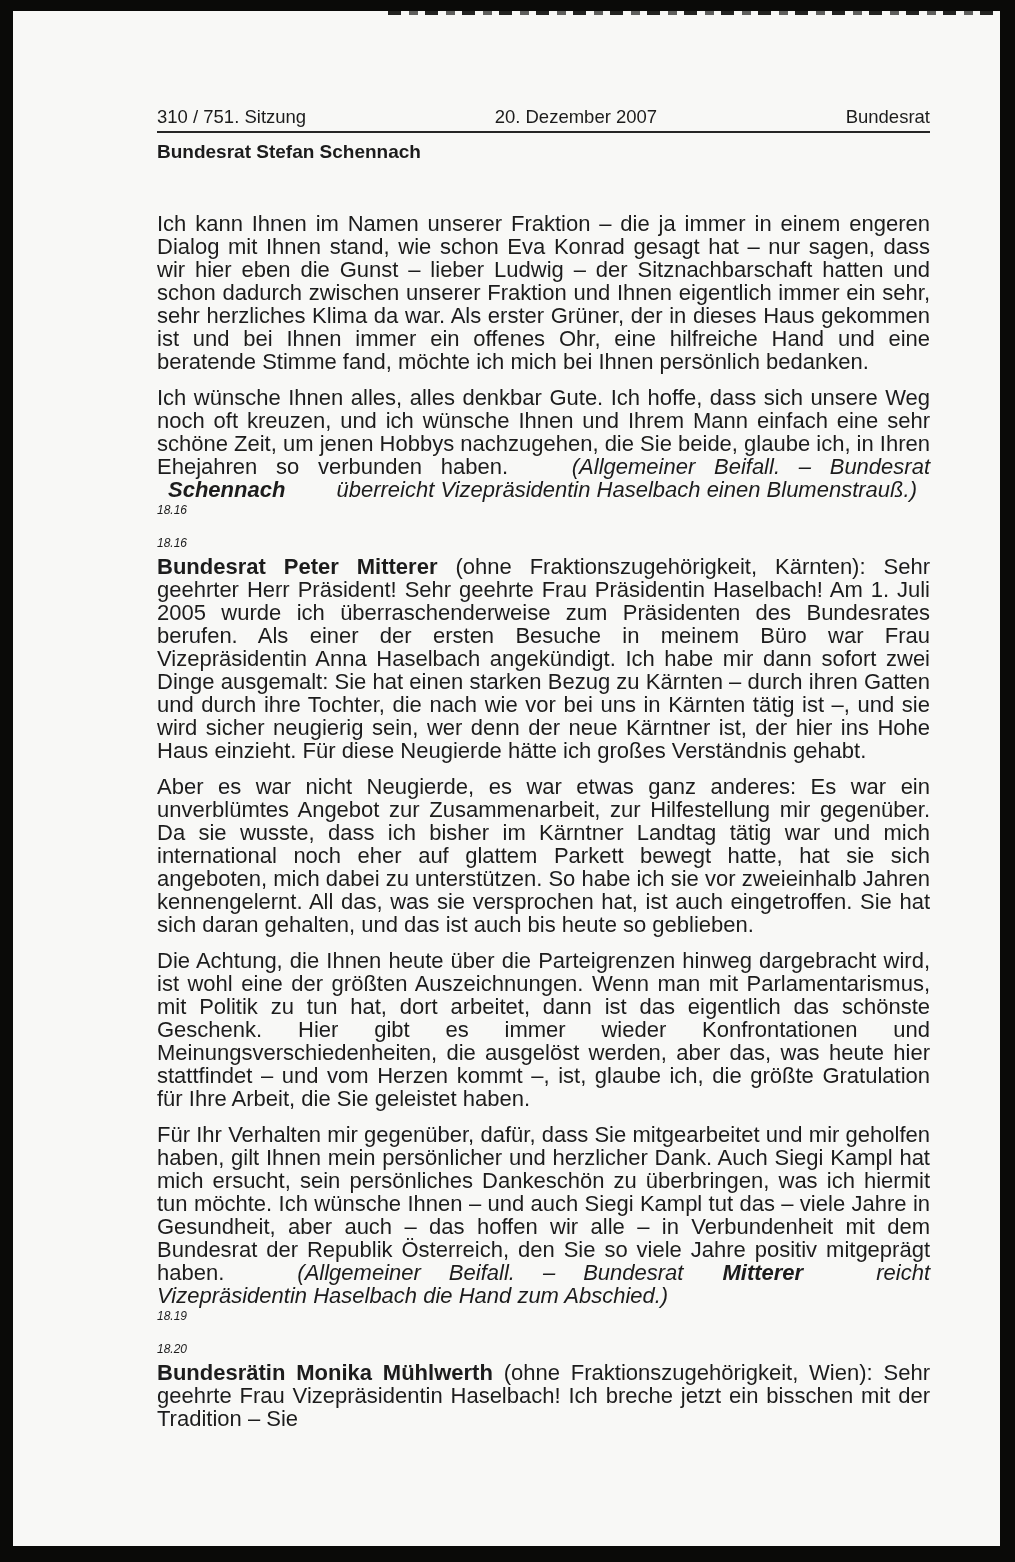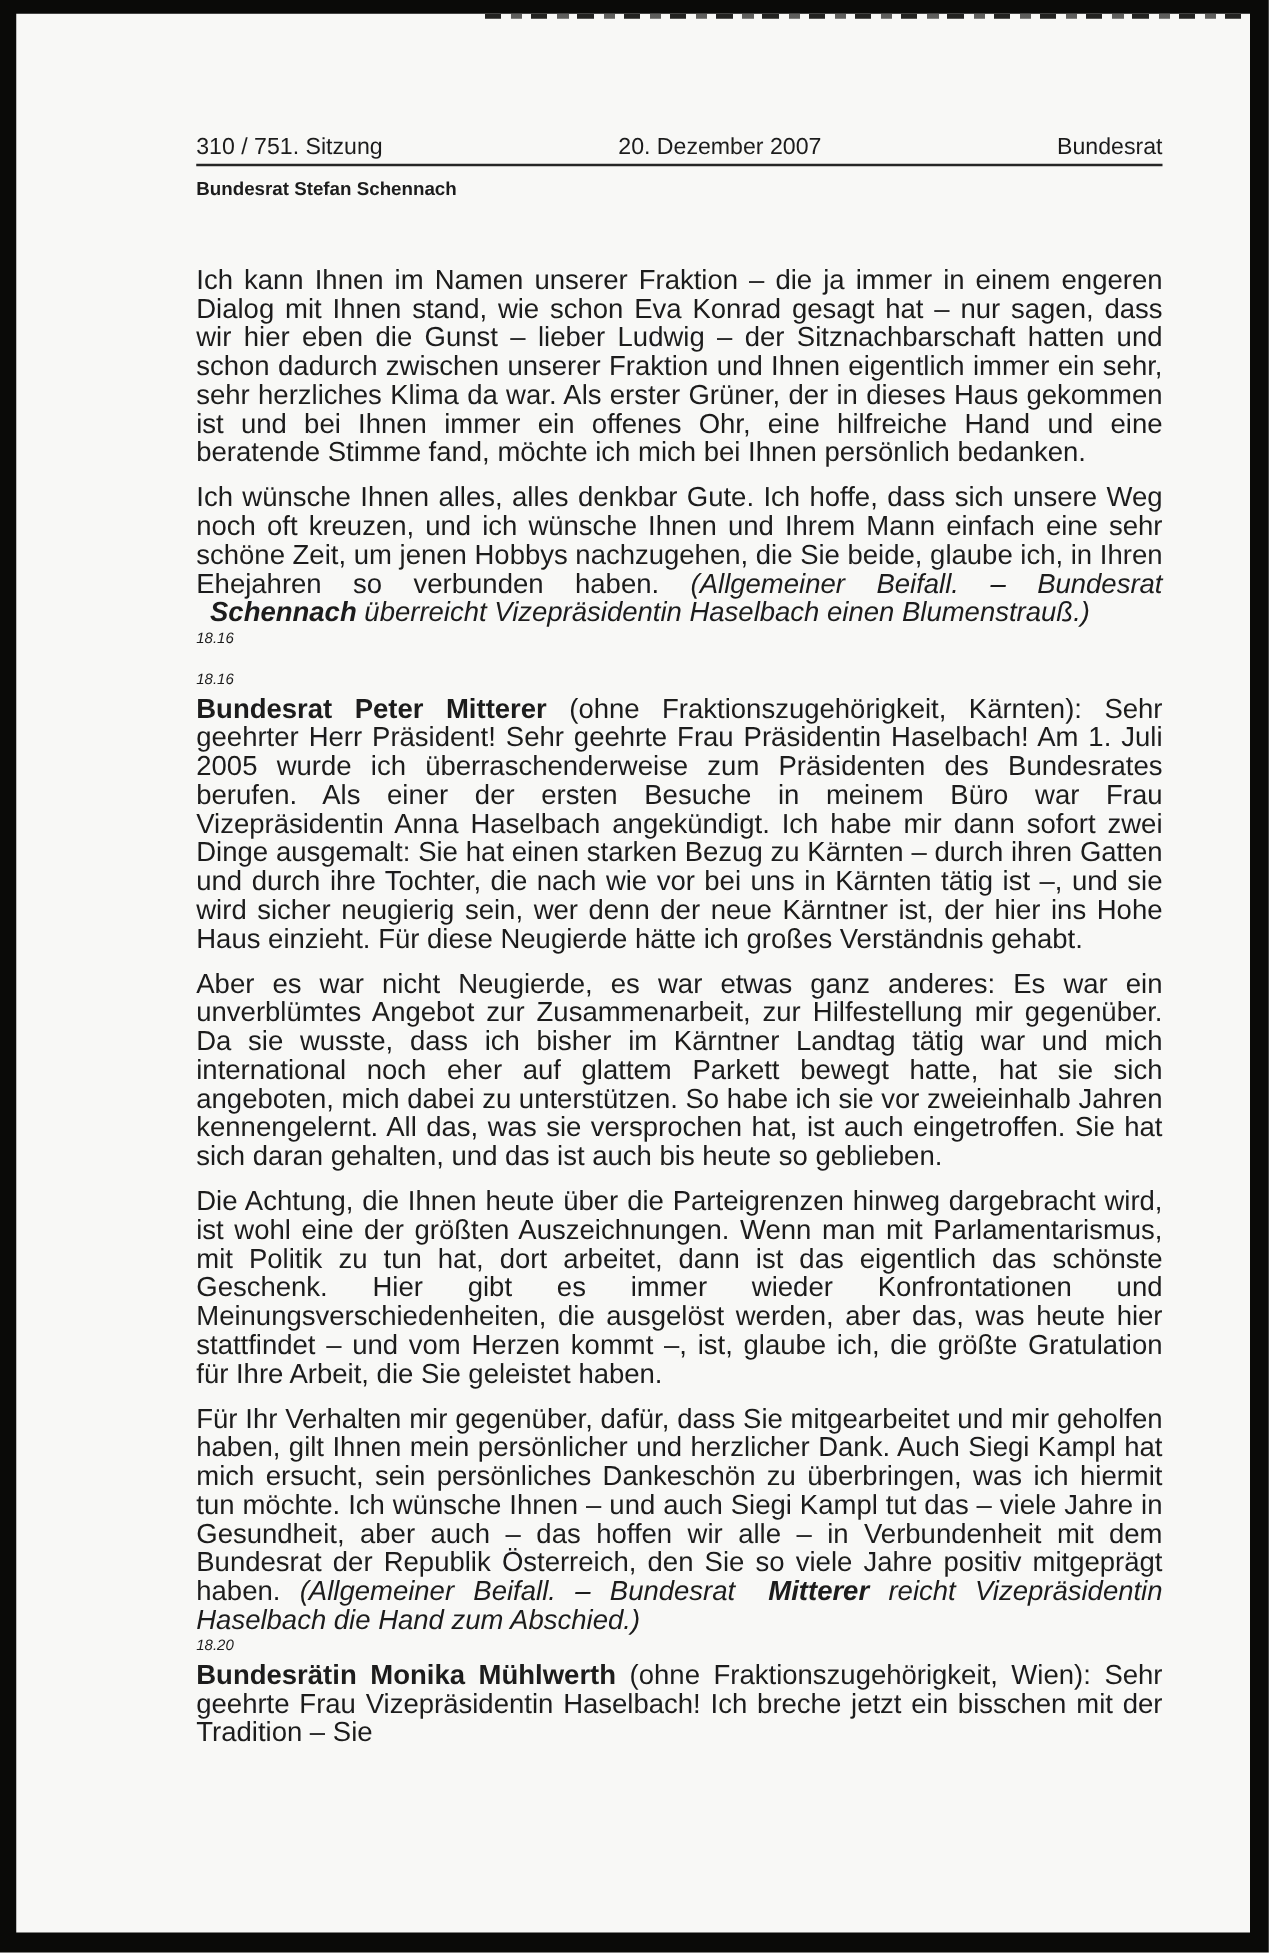--- a/index.html
+++ b/index.html
@@ -55,41 +55,41 @@
     line-height: 21px;
   }
   .header-row .center { text-align: center; }
   .header-rule {
     margin-top: 4px;
     border-bottom: 2px solid #262626;
   }
   .speaker-heading {
     margin-top: 8px;
     font-weight: 700;
-    font-size: 15px;
+    font-size: 19px;
     line-height: 21px;
   }
   .body-text { margin-top: 50px; }
   .p {
     font-size: 22px;
     line-height: 23px;
     text-align: justify;
     margin: 0 0 13px 0;
   }
   .p.tight { margin-bottom: 0; }
   .stamp {
     font-size: 12px;
     line-height: 19px;
     font-style: italic;
     margin: 0 0 14px 0;
   }
   .stamp.pre { margin: 0 0 2px 0; }
   .run-normal { font-style: normal; font-weight: 400; }
   .run-bold { font-weight: 700; }
-  .run-italic { font-style: italic; }
+  .run-italic { font-style: italic; margin-left: 45px; }
   .run-bold-italic { font-style: italic; font-weight: 700; margin-left: 11px; }
 </style>
 </head>
 <body>
 
 <div class="page">
   <div class="content">
 
     <div class="header-row">
       <span>310 / 751. Sitzung</span>
@@ -102,18 +102,19 @@
 
     <div class="body-text">
         <p class="p"><span class="run-normal">Ich kann Ihnen im Namen unserer Fraktion – die ja immer in einem engeren Dialog mit Ihnen stand, wie schon Eva Konrad gesagt hat – nur sagen, dass wir hier eben die Gunst – lieber Ludwig – der Sitznachbarschaft hatten und schon dadurch zwischen unserer Fraktion und Ihnen eigentlich immer ein sehr, sehr herzliches Klima da war. Als erster Grüner, der in dieses Haus gekommen ist und bei Ihnen immer ein offenes Ohr, eine hilfreiche Hand und eine beratende Stimme fand, möchte ich mich bei Ihnen persönlich bedanken.</span></p>
         <p class="p tight"><span class="run-normal">Ich wünsche Ihnen alles, alles denkbar Gute. Ich hoffe, dass sich unsere Weg noch oft kreuzen, und ich wünsche Ihnen und Ihrem Mann einfach eine sehr schöne Zeit, um jenen Hobbys nachzugehen, die Sie beide, glaube ich, in Ihren Ehejahren so verbunden haben. </span><span class="run-italic">(Allgemeiner Beifall. – Bundesrat </span><span class="run-bold-italic">Schennach</span><span class="run-italic"> überreicht Vizepräsidentin Haselbach einen Blumenstrauß.)</span></p>
         <p class="stamp">18.16</p>
         <p class="stamp pre">18.16</p>
         <p class="p"><span class="run-bold">Bundesrat Peter Mitterer</span><span class="run-normal"> (ohne Fraktionszugehörigkeit, Kärnten): Sehr geehrter Herr Präsident! Sehr geehrte Frau Präsidentin Haselbach! Am 1. Juli 2005 wurde ich überraschenderweise zum Präsidenten des Bundesrates berufen. Als einer der ersten Besuche in meinem Büro war Frau Vizepräsidentin Anna Haselbach angekündigt. Ich habe mir dann sofort zwei Dinge ausgemalt: Sie hat einen starken Bezug zu Kärnten – durch ihren Gatten und durch ihre Tochter, die nach wie vor bei uns in Kärnten tätig ist –, und sie wird sicher neugierig sein, wer denn der neue Kärntner ist, der hier ins Hohe Haus einzieht. Für diese Neugierde hätte ich großes Verständnis gehabt.</span></p>
         <p class="p"><span class="run-normal">Aber es war nicht Neugierde, es war etwas ganz anderes: Es war ein unverblümtes Angebot zur Zusammenarbeit, zur Hilfestellung mir gegenüber. Da sie wusste, dass ich bisher im Kärntner Landtag tätig war und mich international noch eher auf glattem Parkett bewegt hatte, hat sie sich angeboten, mich dabei zu unterstützen. So habe ich sie vor zweieinhalb Jahren kennengelernt. All das, was sie versprochen hat, ist auch eingetroffen. Sie hat sich daran gehalten, und das ist auch bis heute so geblieben.</span></p>
         <p class="p"><span class="run-normal">Die Achtung, die Ihnen heute über die Parteigrenzen hinweg dargebracht wird, ist wohl eine der größten Auszeichnungen. Wenn man mit Parlamentarismus, mit Politik zu tun hat, dort arbeitet, dann ist das eigentlich das schönste Geschenk. Hier gibt es immer wieder Konfrontationen und Meinungsverschiedenheiten, die ausgelöst werden, aber das, was heute hier stattfindet – und vom Herzen kommt –, ist, glaube ich, die größte Gratulation für Ihre Arbeit, die Sie geleistet haben.</span></p>
         <p class="p tight"><span class="run-normal">Für Ihr Verhalten mir gegenüber, dafür, dass Sie mitgearbeitet und mir geholfen haben, gilt Ihnen mein persönlicher und herzlicher Dank. Auch Siegi Kampl hat mich ersucht, sein persönliches Dankeschön zu überbringen, was ich hiermit tun möchte. Ich wünsche Ihnen – und auch Siegi Kampl tut das – viele Jahre in Gesundheit, aber auch – das hoffen wir alle – in Verbundenheit mit dem Bundesrat der Republik Österreich, den Sie so viele Jahre positiv mitgeprägt haben. </span><span class="run-italic">(Allgemeiner Beifall. – Bundesrat </span><span class="run-bold-italic">Mitterer</span><span class="run-italic"> reicht Vizepräsidentin Haselbach die Hand zum Abschied.)</span></p>
+        <p class="stamp">18.19</p>
         <p class="stamp pre">18.20</p>
         <p class="p"><span class="run-bold">Bundesrätin Monika Mühlwerth</span><span class="run-normal"> (ohne Fraktionszugehörigkeit, Wien): Sehr geehrte Frau Vizepräsidentin Haselbach! Ich breche jetzt ein bisschen mit der Tradition – Sie</span></p>
       </div>
 
   </div>
 </div>
 
 </body></html>

